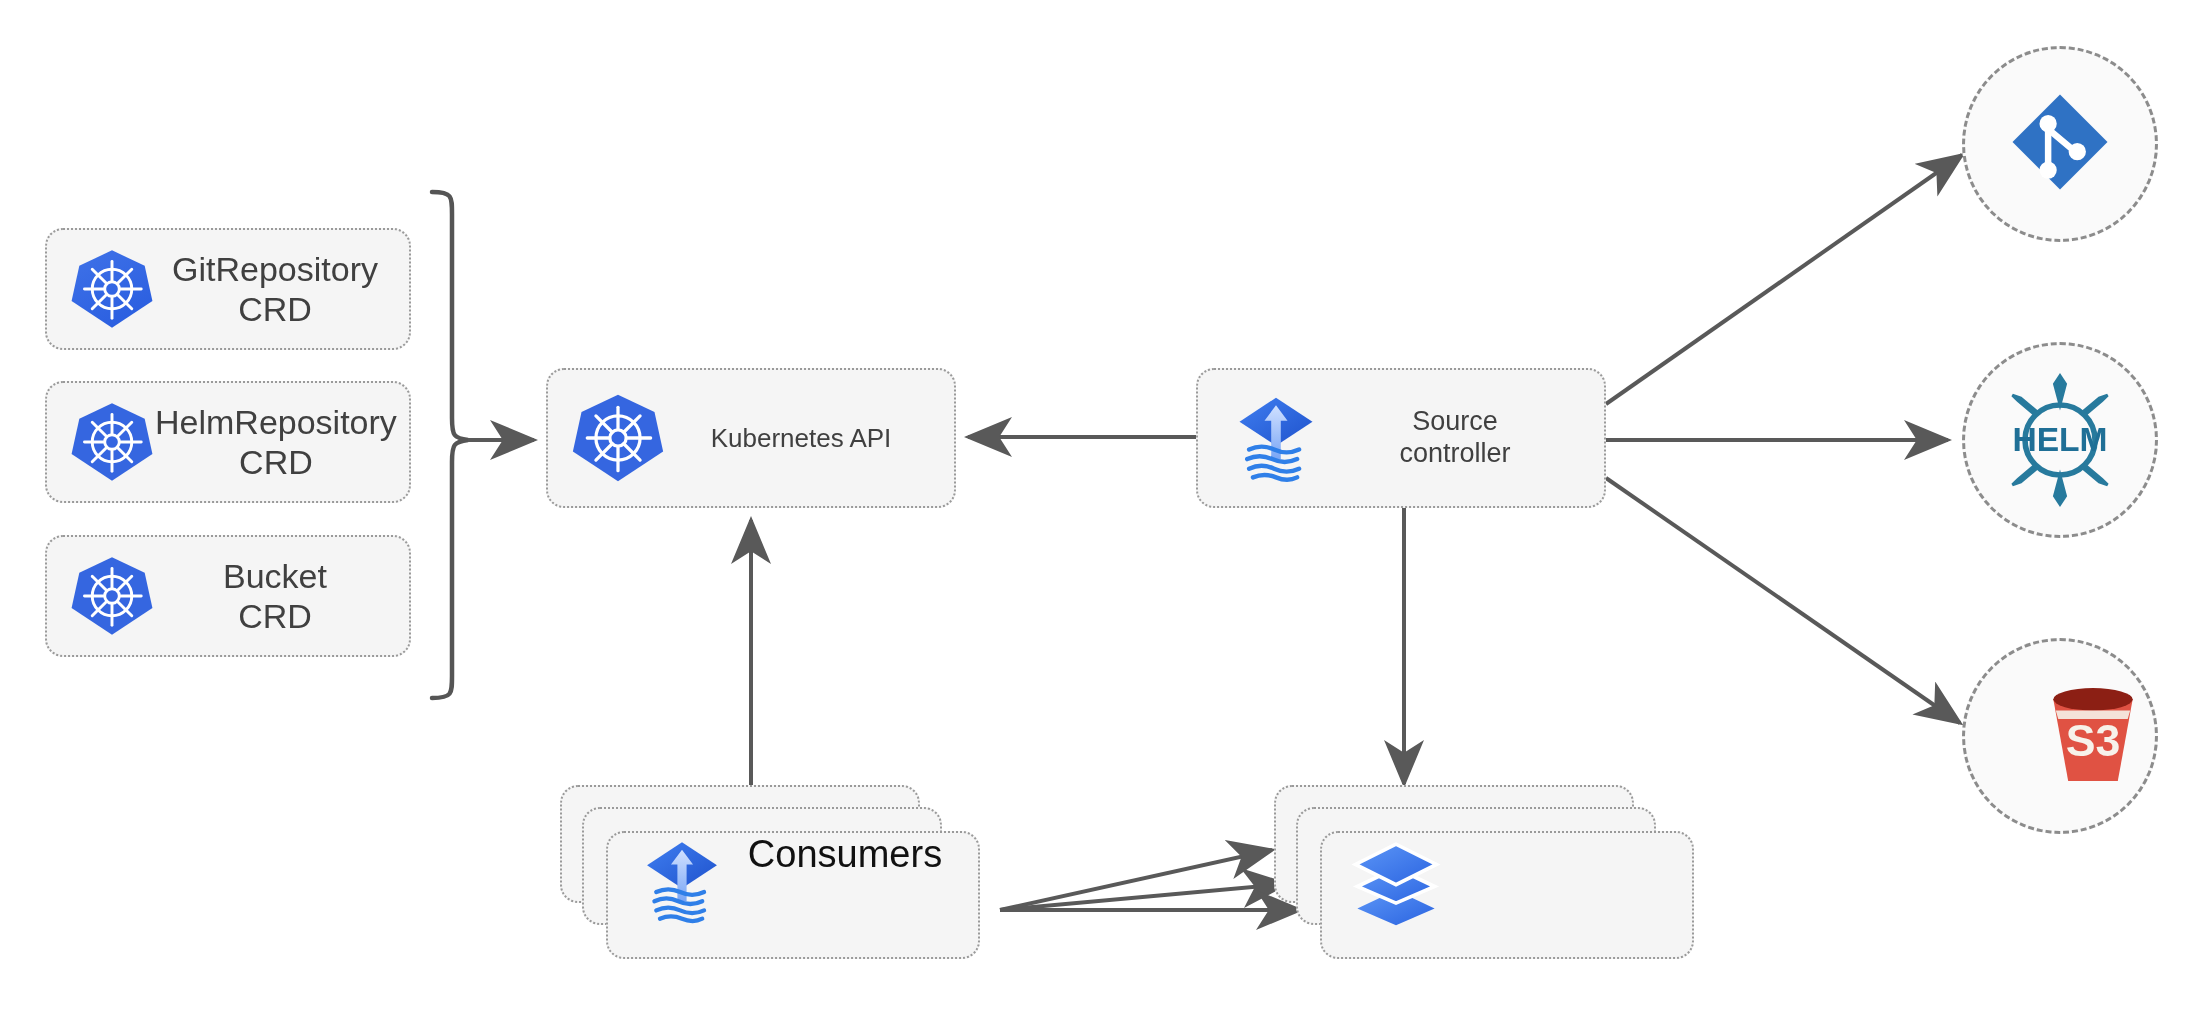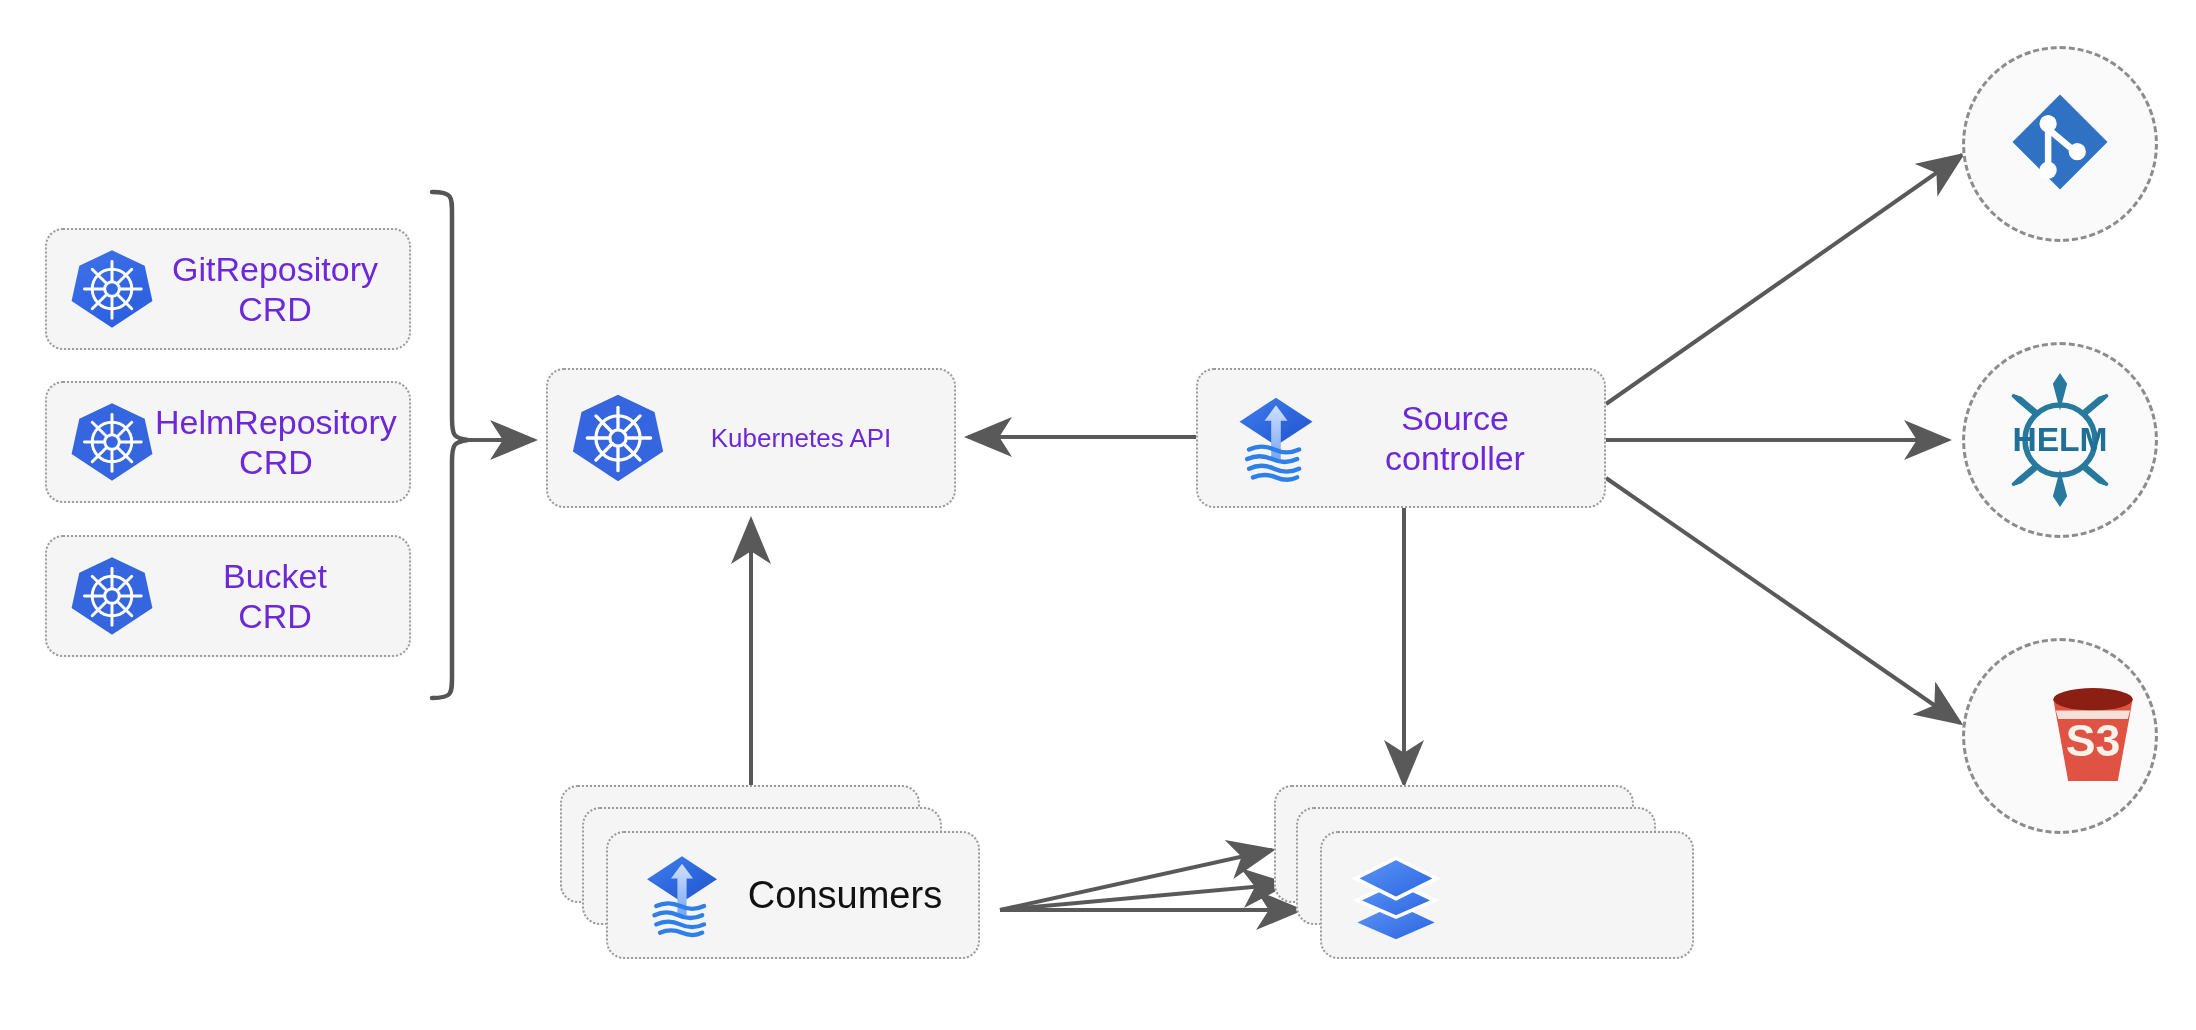--- a/index.html
+++ b/index.html
@@ -26,21 +26,21 @@
     box-sizing: border-box;
     background: #f5f5f5;
     border: 2px dotted #9a9a9a;
     border-radius: 18px;
     display: flex;
     align-items: center;
     justify-content: flex-start;
     z-index: 5;
   }
   .node .label {
-    color: #6d28d9;
+    color: #404040;
     line-height: 1.18;
     text-align: center;
     white-space: pre-line;
     flex: 1 1 auto;
   }
   .node .icon-wrap {
     flex: 0 0 auto;
     display: flex;
     align-items: center;
     justify-content: center;
@@ -65,36 +65,36 @@
   #k8s-api .icon-wrap { width: 96px; height: 96px; }
   #k8s-api .label { font-size: 26px; }
 
   
   #source-controller {
     left: 1196px; top: 368px;
     width: 410px; height: 140px;
     padding-left: 30px; padding-right: 18px;
   }
   #source-controller .icon-wrap { width: 96px; height: 96px; }
-  #source-controller .label { font-size: 34px; }
+  #source-controller .label { font-size: 27px; }
 
   
   .stack { position: absolute; z-index: 5; }
   .stack .layer {
     position: absolute;
     box-sizing: border-box;
     background: #f5f5f5;
     border: 2px dotted #9a9a9a;
     border-radius: 18px;
   }
   .stack .layer.back  { left: 0px;  top: 0px;  }
   .stack .layer.mid   { left: 22px; top: 22px; }
   .stack .layer.front {
     left: 46px; top: 46px;
-    display: flex; align-items: center;
+    display: flex; align-items: flex-start;
     padding-left: 26px; padding-right: 18px;
   }
   .stack .layer.front .icon-wrap { flex: 0 0 auto; width: 96px; height: 96px;
     display: flex; align-items: center; justify-content: center; }
   .stack .layer.front .label {
     flex: 1 1 auto; text-align: center; font-size: 38px; color: #111111;
   }
 
   
   .ext-circle {

